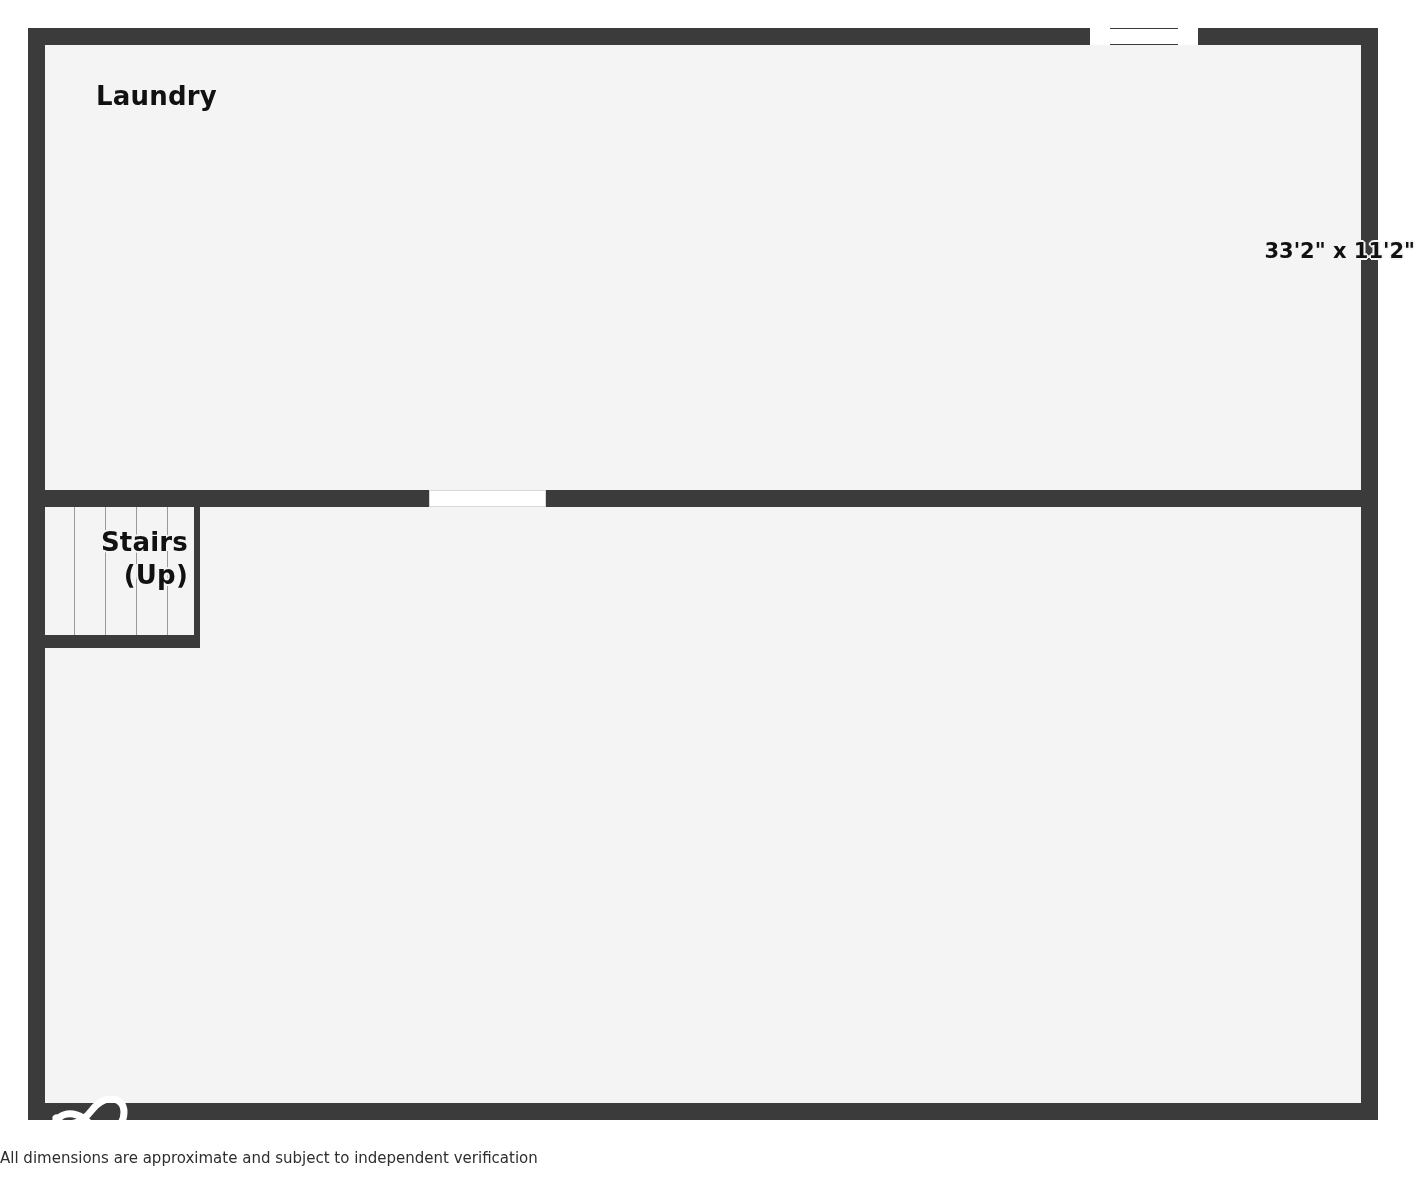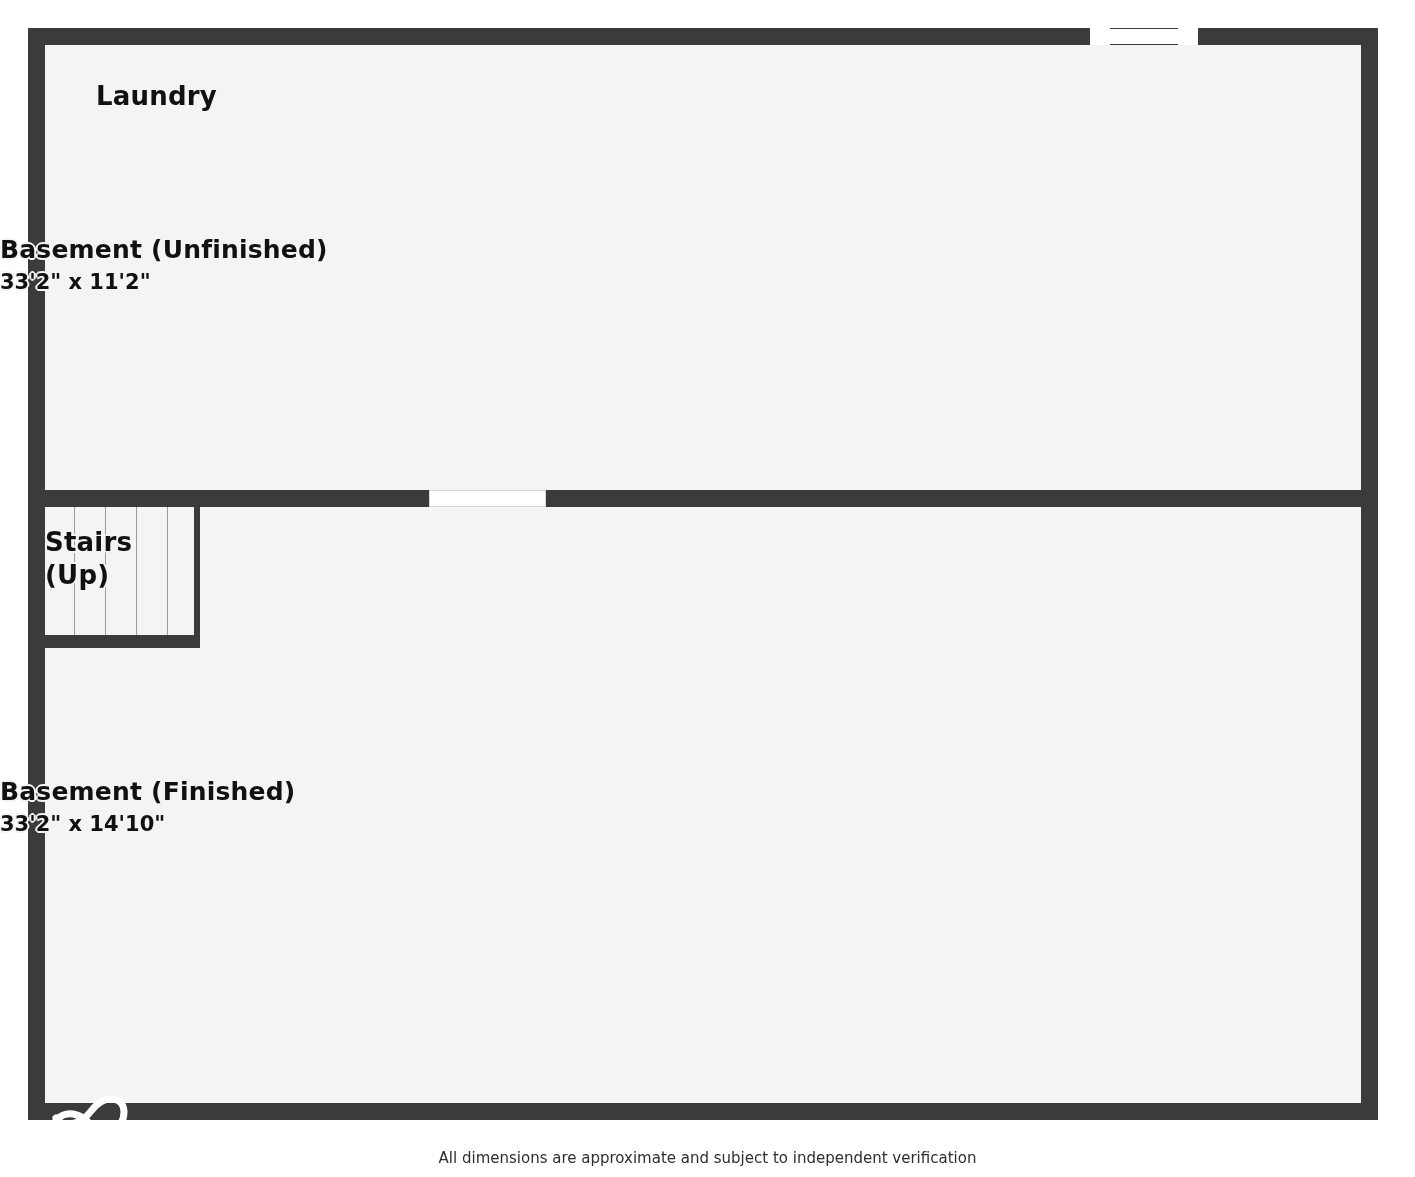--- a/index.html
+++ b/index.html
@@ -67,21 +67,21 @@
     position: absolute;
     top: 0;
     bottom: 0;
     width: 1px;
     background: #9a9a9a;
   }
 
   
   .room-label {
     position: absolute;
-    text-align: left;
+    text-align: right;
     color: #111111;
     font-weight: bold;
     text-shadow:
        1px  1px 0 #f4f4f4, -1px  1px 0 #f4f4f4,
        1px -1px 0 #f4f4f4, -1px -1px 0 #f4f4f4,
        2px  0   0 #f4f4f4, -2px  0   0 #f4f4f4,
        0    2px 0 #f4f4f4,  0   -2px 0 #f4f4f4;
     white-space: nowrap;
     line-height: 1.25;
   }
@@ -106,21 +106,20 @@
     height: 62px;
     pointer-events: none;
   }
 
   
   #footer-disclaimer {
     position: absolute;
     left: 0;
     top: 1149px;
     width: 1415px;
-    text-align: center;
     font-size: 15px;
     color: #2e2e2e;
     font-family: "DejaVu Sans", "Liberation Sans", sans-serif;
   }
 </style>
 </head>
 <body>
 
 <div id="floorplan-stage">
 
@@ -152,33 +151,28 @@
   </div>
 
   <div class="wall" style="left:194px; top:507px; width:6px; height:128px;"></div>
   <div class="wall" style="left:28px; top:635px; width:172px; height:13px;"></div>
 
   <div class="room-label" style="left:96px; top:80px;">
     <div class="room-name">Laundry</div>
   </div>
 
   <div class="room-label label-small" style="left:0px; top:234px; width:1415px;">
-    <div class="room-name">Basement (Unfinished)</div>
     <div class="room-dims">33'2" x 11'2"</div>
   </div>
 
   <div class="room-label" style="left:45px; top:526px; width:143px;">
     <div class="room-name">Stairs</div>
     <div class="room-name">(Up)</div>
   </div>
 
-  <div class="room-label label-small" style="left:0px; top:776px; width:1380px;">
-    <div class="room-name">Basement (Finished)</div>
-    <div class="room-dims">33'2" x 14'10"</div>
-  </div>
 
   <svg id="watermark-logo" viewBox="0 0 96 62" fill="none" xmlns="http://www.w3.org/2000/svg">
     <path d="M8 56 C 8 34, 30 30, 44 44 C 58 58, 80 54, 80 34 C 80 18, 60 16, 48 32 C 36 48, 18 50, 12 40" stroke="#ffffff" stroke-width="7" stroke-linecap="round" fill="none"></path>
   </svg>
 
 </div>
 
 <div id="footer-disclaimer">All dimensions are approximate and subject to independent verification</div>
 
 </body></html>

